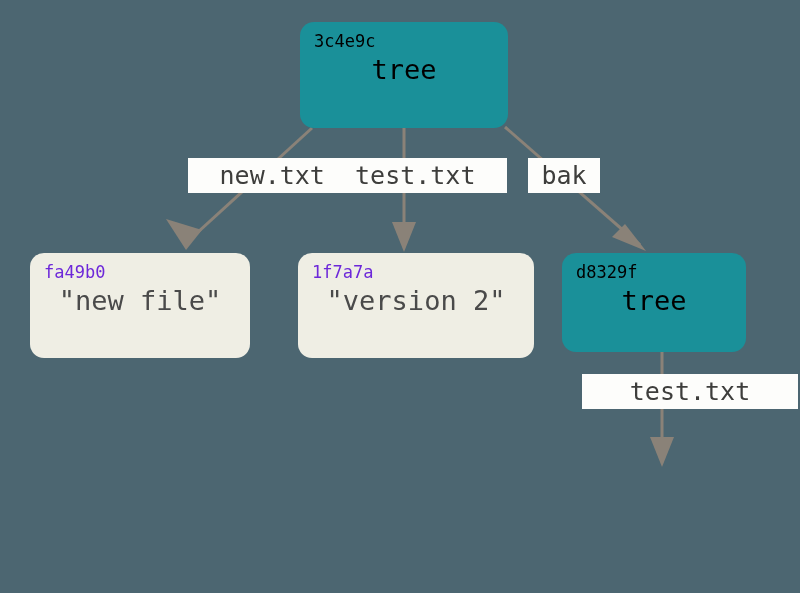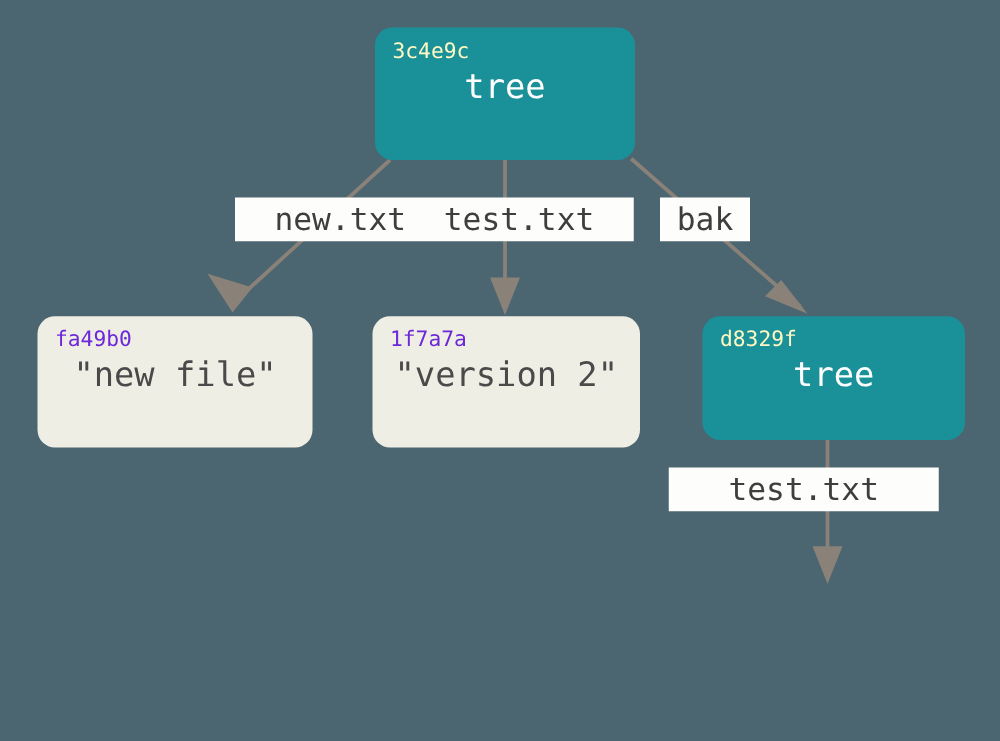--- a/index.html
+++ b/index.html
@@ -33,30 +33,30 @@
   }
   .node-blob {
     background: #efeee4;
   }
   .node-hash {
     font-size: 17px;
     line-height: 20px;
     letter-spacing: 0px;
     white-space: nowrap;
   }
-  .node-tree .node-hash { color: #fef9c3; }
+  .node-tree .node-hash { color: #000000; }
   .node-blob .node-hash { color: #6d28d9; }
   .node-title {
     font-size: 27px;
     line-height: 34px;
     text-align: center;
     white-space: nowrap;
     margin-top: 2px;
   }
-  .node-tree .node-title { color: #ffffff; }
+  .node-tree .node-title { color: #000000; }
   .node-blob .node-title { color: #4a4a4a; }
   .edge-label {
     position: absolute;
     background: #fdfdfb;
     color: #3e3e3c;
     font-size: 25px;
     line-height: 35px;
     height: 35px;
     text-align: center;
     white-space: pre;
@@ -98,26 +98,26 @@
   </div>
 
   <div class="edge-label" style="left:528px; top:158px; width:72px;">bak</div>
   <div class="edge-label" style="left:188px; top:158px; width:319px;">new.txt  test.txt</div>
 
   <div class="node node-blob" style="left:30px; top:253px; width:220px; height:105px;">
     <div class="node-hash">fa49b0</div>
     <div class="node-title">"new file"</div>
   </div>
 
-  <div class="node node-blob" style="left:298px; top:253px; width:214px; height:105px;">
+  <div class="node node-blob" style="left:298px; top:253px; width:236px; height:105px;">
     <div class="node-hash">1f7a7a</div>
     <div class="node-title">"version 2"</div>
   </div>
 
-  <div class="node node-tree" style="left:562px; top:253px; width:210px; height:99px;">
+  <div class="node node-tree" style="left:562px; top:253px; width:184px; height:99px;">
     <div class="node-hash">d8329f</div>
     <div class="node-title">tree</div>
   </div>
 
-  <div class="edge-label" style="left:535px; top:374px; width:216px;">test.txt</div>
+  <div class="edge-label" style="left:582px; top:374px; width:216px;">test.txt</div>
 
 
 </div>
 
 </body></html>

